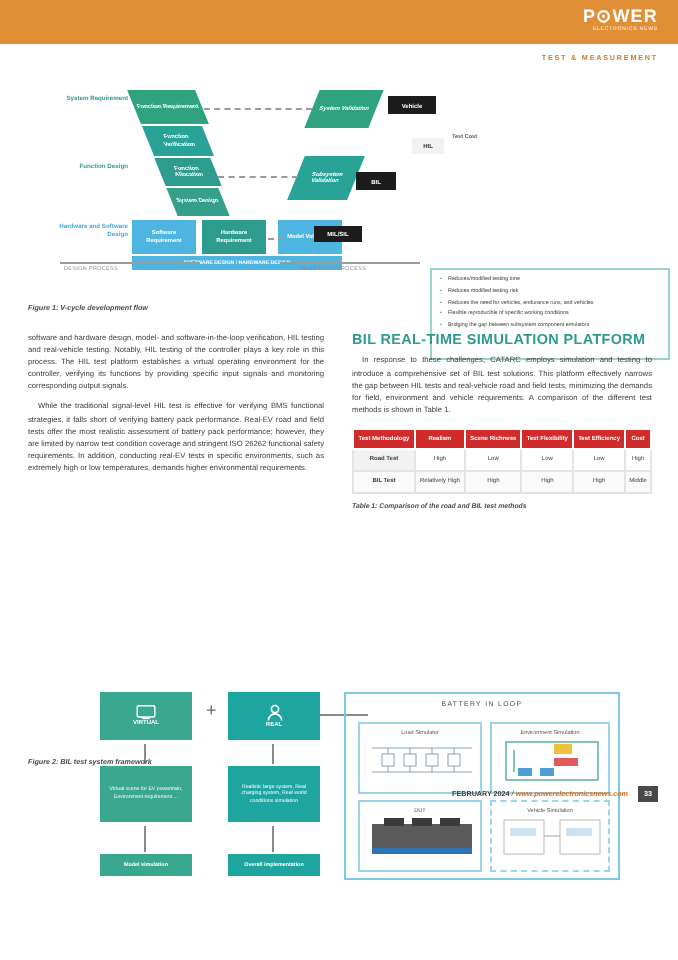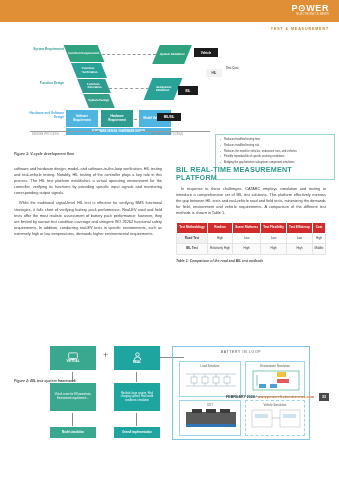--- a/index.html
+++ b/index.html
@@ -146,21 +146,21 @@
   <div class="cap" style="position:absolute; left:14px; top:152px;">Figure 1: V-cycle development flow</div>
 
   <div class="colL">
     <div class="bodytext">
       <p class="noind">software and hardware design, model- and software-in-the-loop verification, HIL testing and real-vehicle testing. Notably, HIL testing of the controller plays a key role in this process. The HIL test platform establishes a virtual operating environment for the controller, verifying its functions by providing specific input signals and monitoring corresponding output signals.</p>
       <p>While the traditional signal-level HIL test is effective for verifying BMS functional strategies, it falls short of verifying battery pack performance. Real-EV road and field tests offer the most realistic assessment of battery pack performance; however, they are limited by narrow test condition coverage and stringent ISO 26262 functional safety requirements. In addition, conducting real-EV tests in specific environments, such as extremely high or low temperatures, demands higher environmental requirements.</p>
     </div>
   </div>
 
   <div class="colR">
-    <div class="h2">BIL REAL-TIME MEASUREMENT PLATFORM</div>
+    <div class="h2">BIL REAL-TIME SIMULATION PLATFORM</div>
     <div class="bodytext">
       <p>In response to these challenges, CATARC employs simulation and testing to introduce a comprehensive set of BIL test solutions. This platform effectively narrows the gap between HIL tests and real-vehicle road and field tests, minimizing the demands for field, environment and vehicle requirements. A comparison of the different test methods is shown in Table 1.</p>
     </div>
 
     <table class="cmp">
       <thead>
         <tr>
           <th>Test Methodology</th>
           <th>Realism</th>
           <th>Scene Richness</th>

